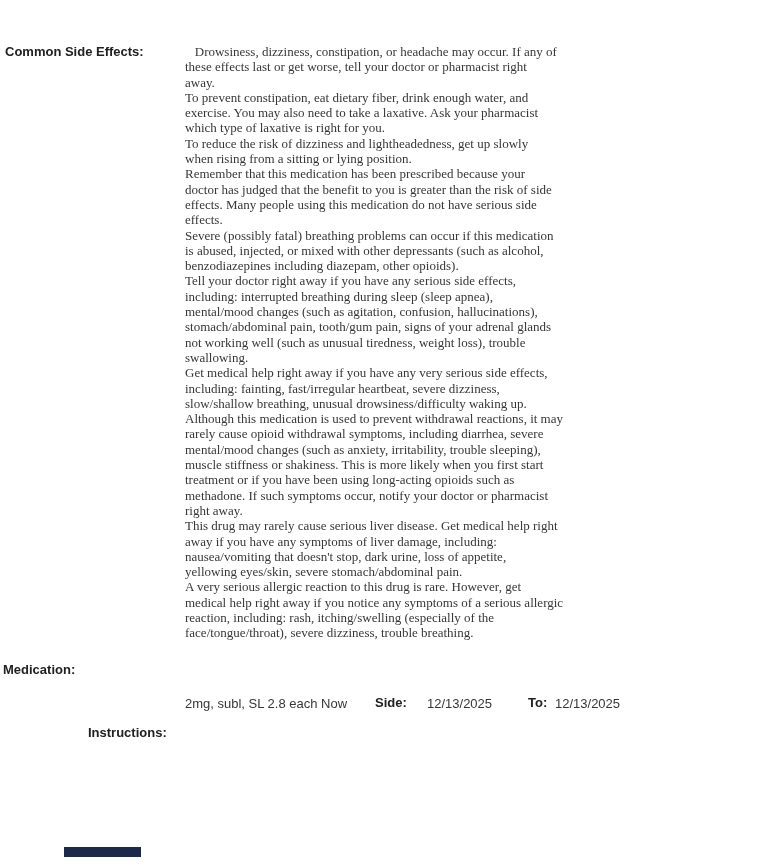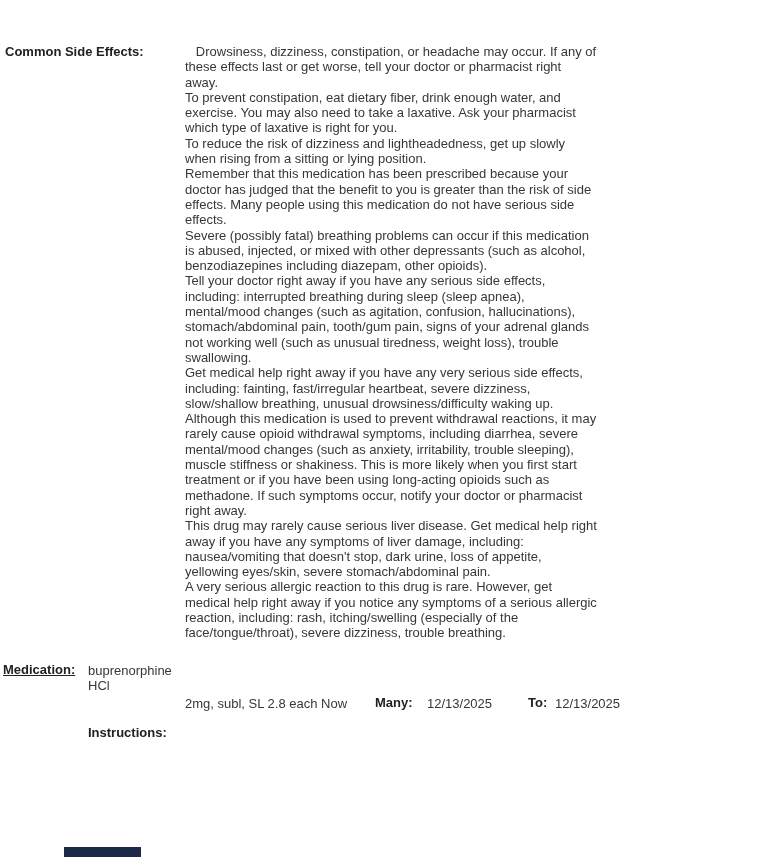--- a/index.html
+++ b/index.html
@@ -25,22 +25,22 @@
   .txt {
     position: absolute;
     font-size: 13px;
     color: #373737;
   }
   .pre {
     white-space: pre-wrap;
     line-height: 15.3px;
   }
   #cse-label   { left: 5px;   top: 44px; }
-  #cse-text    { left: 185px; top: 44px; width: 472px; }
-  #med-label   { left: 3px;   top: 662px; text-decoration: underline; }
+  #cse-text    { left: 185px; top: 44px; width: 472px; font-family: Liberation Serif, serif; }
+  #med-label   { left: 3px;   top: 662px; }
   #med-value   { left: 88px;  top: 663px; width: 100px; line-height: 15px; }
   #instr-label { left: 88px;  top: 725px; }
   #instr-value { left: 185px; top: 696px; white-space: nowrap; }
   #from-label  { left: 375px; top: 695px; }
   #from-value  { left: 427px; top: 696px; white-space: nowrap; }
   #to-label    { left: 528px; top: 695px; text-align: right; }
   #to-value    { left: 555px; top: 696px; white-space: nowrap; }
   #bottom-bar  {
     position: absolute;
     left: 64px;
@@ -91,27 +91,26 @@
 away if you have any symptoms of liver damage, including:
 nausea/vomiting that doesn't stop, dark urine, loss of appetite,
 yellowing eyes/skin, severe stomach/abdominal pain.
 A very serious allergic reaction to this drug is rare. However, get
 medical help right away if you notice any symptoms of a serious allergic
 reaction, including: rash, itching/swelling (especially of the
 face/tongue/throat), severe dizziness, trouble breathing.</div>
 
   <div class="lbl" id="med-label">Medication:</div>
 
-  <div class="txt" id="med-value">buprenorphine HCl</div>
 
   <div class="lbl" id="instr-label">Instructions:</div>
 
   <div class="txt" id="instr-value">2mg, subl, SL 2.8 each Now</div>
 
-  <div class="lbl" id="from-label">Many:</div>
+  <div class="lbl" id="from-label">Side:</div>
 
   <div class="txt" id="from-value">12/13/2025</div>
 
   <div class="lbl" id="to-label">To:</div>
 
   <div class="txt" id="to-value">12/13/2025</div>
 
   <div id="bottom-bar" style="background: rgb(28, 41, 72);"></div>
 
 </div>

